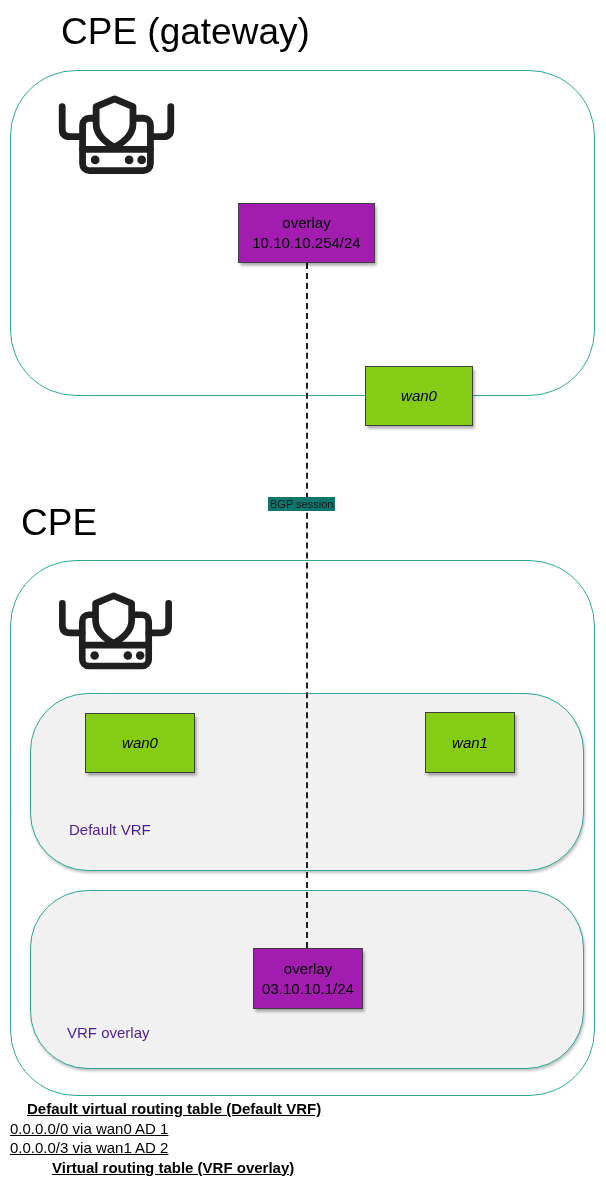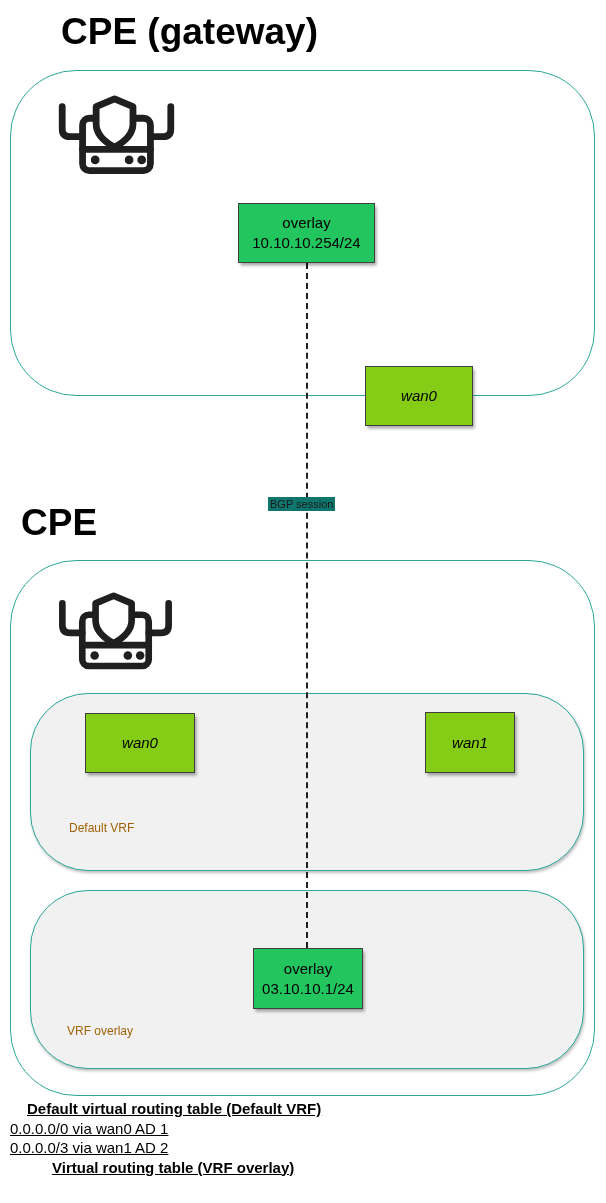--- a/index.html
+++ b/index.html
@@ -3,41 +3,41 @@
 <meta charset="utf-8">
 <style>
   html,body{margin:0;padding:0;background:#ffffff;}
   #canvas{
     position:relative;width:606px;height:1203px;background:#ffffff;overflow:hidden;
     font-family:"Liberation Sans",sans-serif;color:#000;
   }
   .abs{position:absolute;}
 
   .big-title{
-    font-size:37px;line-height:40px;font-weight:700;color:#000;white-space:nowrap;z-index:4;
+    font-size:37px;line-height:40px;font-weight:400;color:#000;white-space:nowrap;z-index:4;
   }
 
   .outer-rrect{
     border:1.6px solid #2ca89b;border-radius:66px;background:#ffffff;z-index:1;
   }
   .panel-rrect{
     border:1.4px solid #2ca89b;border-radius:58px;background:#f1f1f1;
     box-shadow:1px 2px 3px rgba(0,0,0,0.25);z-index:2;
   }
   .panel-label{
-    font-size:12px;color:#a16207;z-index:4;white-space:nowrap;
+    font-size:15px;color:#4c1d95;z-index:4;white-space:nowrap;
   }
 
   .node-box{
     display:flex;flex-direction:column;align-items:center;justify-content:center;
     font-size:15px;line-height:20px;text-align:center;
     border:1.6px solid #3f3f3f;box-shadow:1.5px 2.5px 3px rgba(0,0,0,0.35);
     z-index:4;box-sizing:border-box;
   }
-  .purple{background:#22c55e;}
+  .purple{background:#a21caf;}
   .yellow{background:#84cc16;font-style:italic;}
 
   .dashed-line{
     width:0;border-left:2px dashed #1f1f1f;z-index:3;
   }
   .link-label{
     font-size:11px;color:#1a1a1a;background:#0f766e;text-align:center;
     padding:1px 2px;z-index:4;white-space:nowrap;
   }
 

